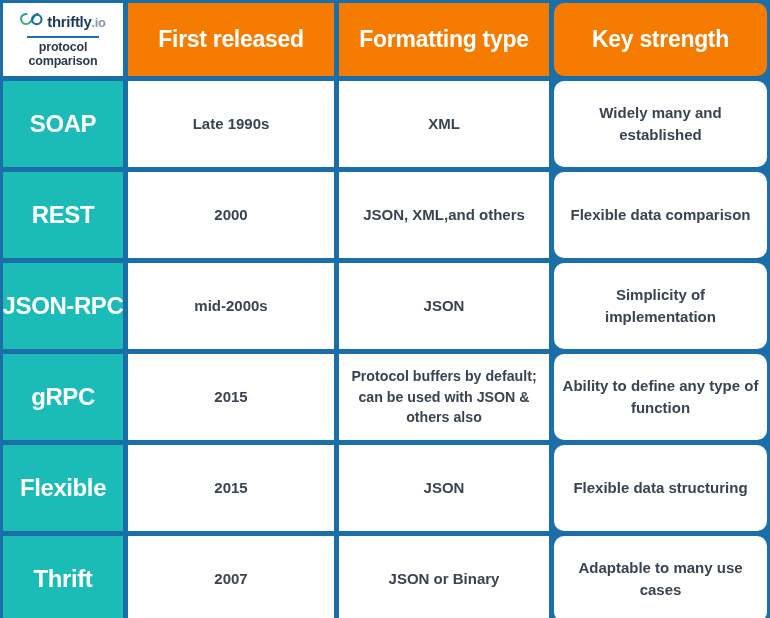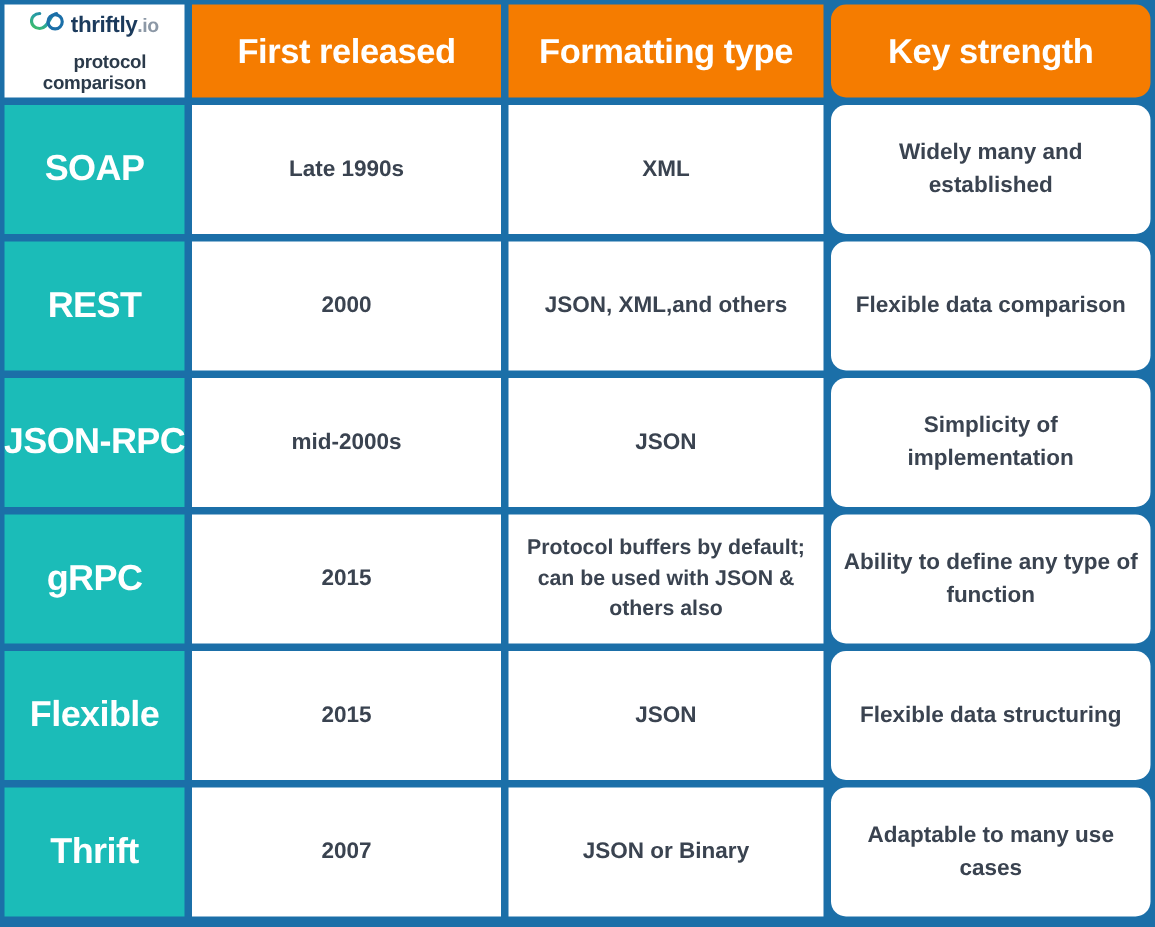--- a/index.html
+++ b/index.html
@@ -23,21 +23,21 @@
     background: #1B6FA8;
     padding: 3px;
     gap: 5px;
   }
 
   .row {
     display: flex;
     gap: 5px;
     flex: 0 0 auto;
   }
-  .row.header { height: 62px; }
+  .row.header { height: 73px; }
   .row.body { height: 86px; }
 
   .cell {
     box-sizing: border-box;
     display: flex;
     align-items: center;
     justify-content: center;
     text-align: center;
     overflow: hidden;
   }
@@ -80,21 +80,20 @@
     height: 2px;
     background: #1B6FA8;
     margin: 2px 0 3px;
   }
   .brand-sub {
     font-size: 12.5px;
     font-weight: 700;
     color: #2B3A4A;
     line-height: 1.1;
     letter-spacing: -0.2px;
-    text-align: right;
   }
 
   .head-cell {
     background: #F57C00;
     color: #ffffff;
     font-size: 23px;
     font-weight: 700;
     letter-spacing: -0.3px;
   }
 

